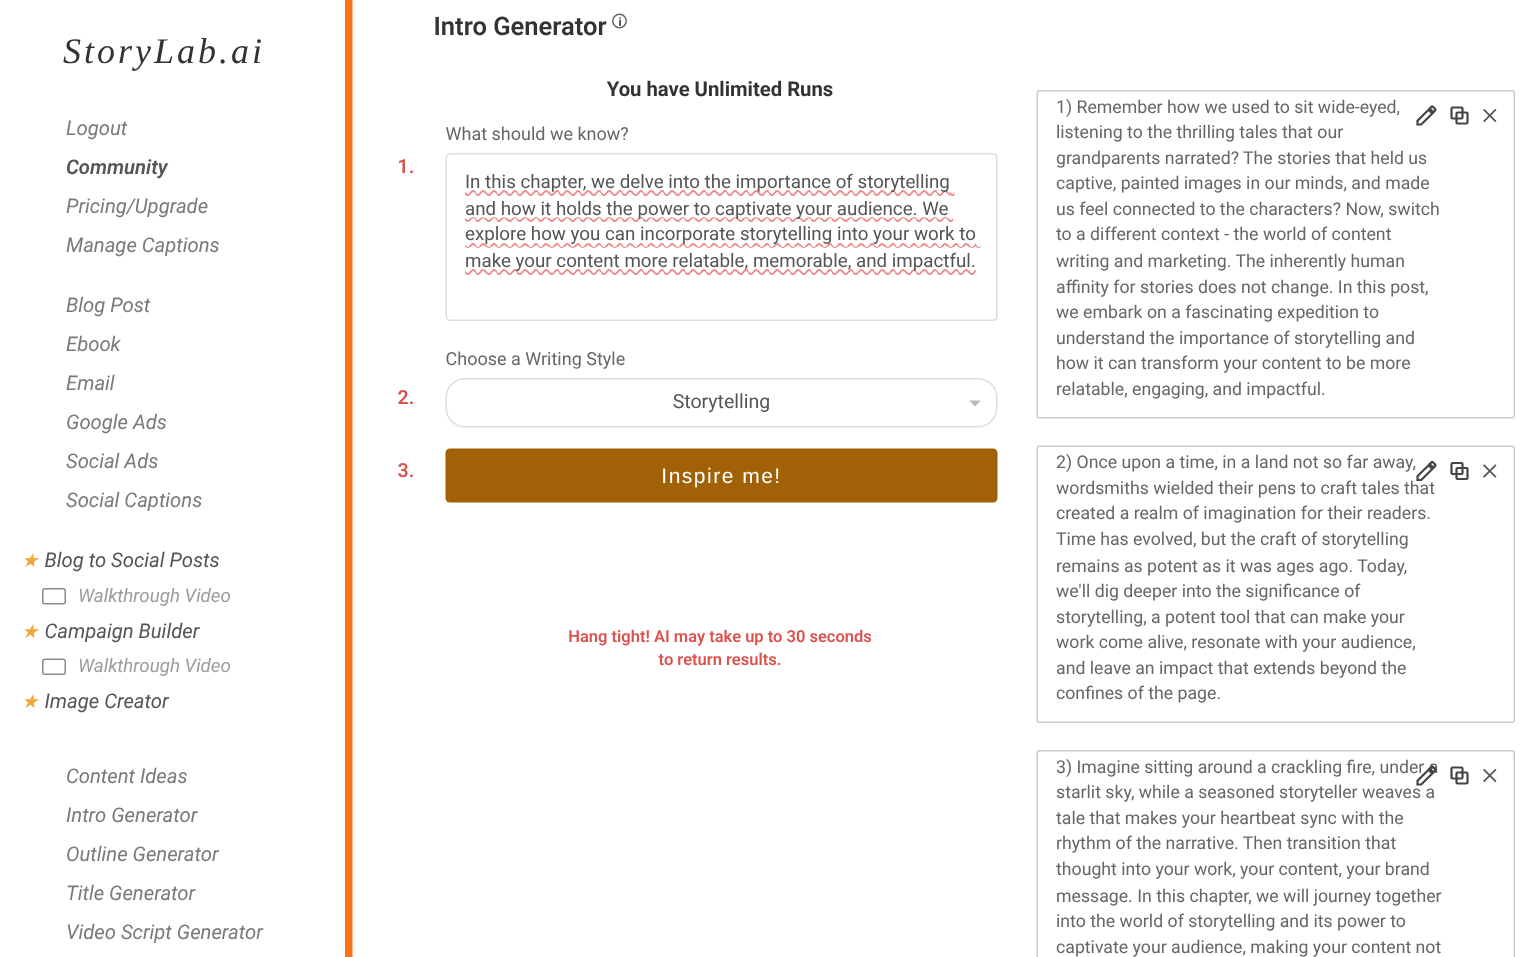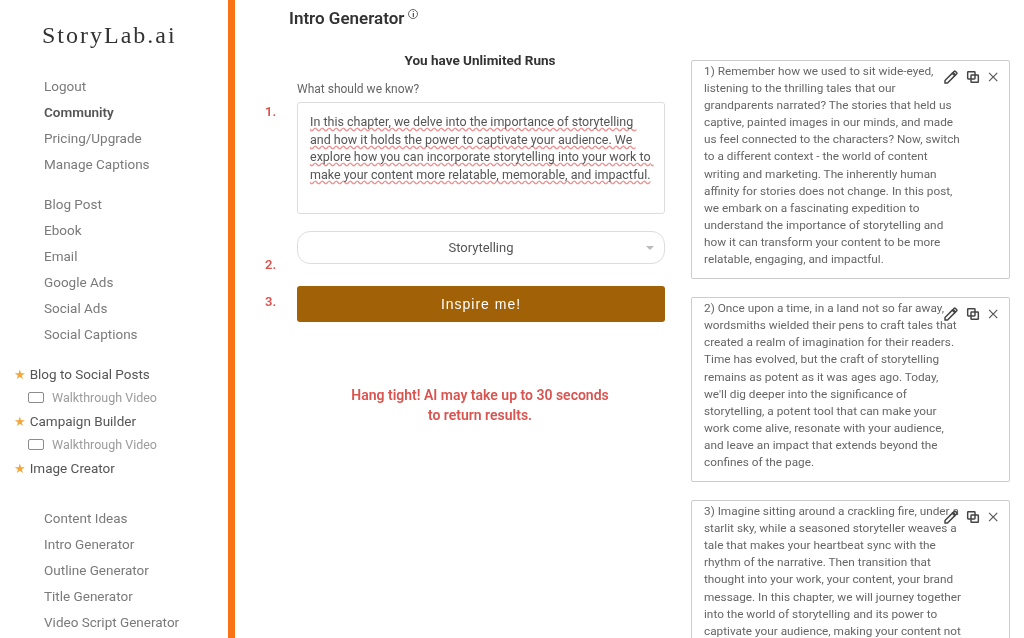--- a/index.html
+++ b/index.html
@@ -9,24 +9,25 @@
     font-size: 13px;
     color: #555;
     background: #fff;
     display: flex;
     width: 1024px;
     height: 638px;
     overflow: hidden;
   }
   .sidebar {
     width: 235px;
-    border-right: 7px solid #f97316;
+    border-right: 5px solid #f97316;
     padding: 18px 0 0 0;
     display: flex;
     flex-direction: column;
+    font-style: italic;
   }
   .logo {
     font-family: Georgia, "Times New Roman", serif;
     font-size: 24px;
     letter-spacing: 2px;
     color: #333;
     padding: 4px 0 24px 42px;
   }
   .nav-group { margin-bottom: 14px; }
   .nav-item {
@@ -130,22 +131,22 @@
     border-radius: 3px;
     padding: 10px 0;
     font-size: 14px;
     letter-spacing: 1px;
     cursor: pointer;
   }
   .wait-msg {
     text-align: center;
     color: #d9534f;
     font-weight: 600;
-    font-size: 14px;
-    margin-top: 64px;
+    font-size: 11px;
+    margin-top: 82px;
     line-height: 1.4;
   }
   .result-card {
     border: 1px solid #ccc;
     border-radius: 2px;
     padding: 2px 46px 10px 12px;
     margin-bottom: 18px;
     position: relative;
     font-size: 11.8px;
     line-height: 1.45;
@@ -231,20 +232,21 @@
       <div class="step-num">1.</div>
       <div class="field">
         <div class="field-label">What should we know?</div>
         <textarea class="input-box" style="">In this chapter, we delve into the importance of storytelling and how it holds the power to captivate your audience. We explore how you can incorporate storytelling into your work to make your content more relatable, memorable, and impactful.</textarea>
       </div>
     </div>
 
     <div class="field-row">
       <div class="step-num" style="margin-top:26px;">2.</div>
       <div class="field">
+        <div class="field-label">Choose a Writing Style</div>
         <div class="select-box">Storytelling</div>
       </div>
     </div>
 
     <div class="field-row">
       <div class="step-num" style="margin-top:8px;">3.</div>
       <div class="field">
         <button class="inspire-btn">Inspire me!</button>
       </div>
     </div>

